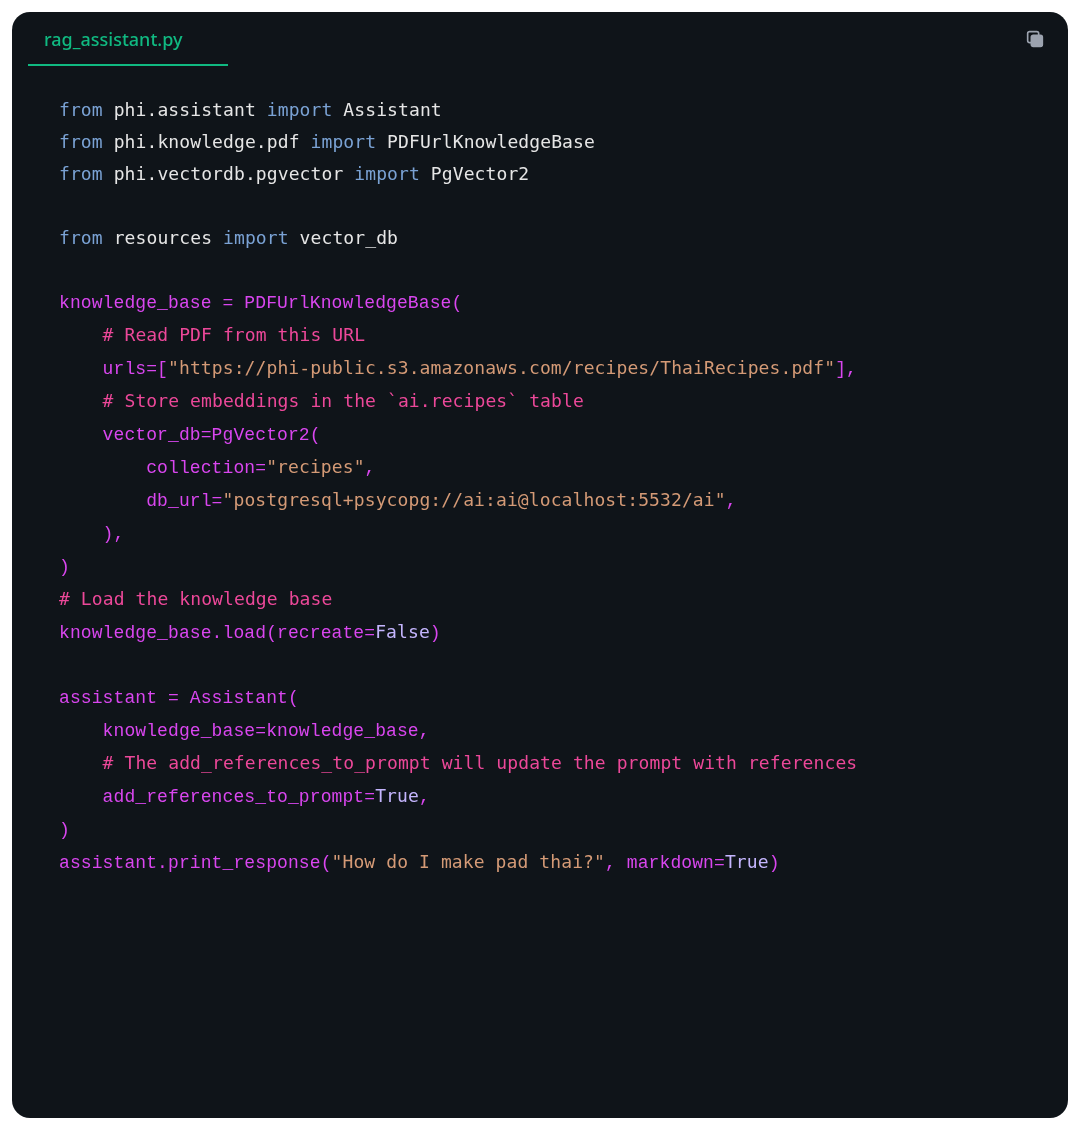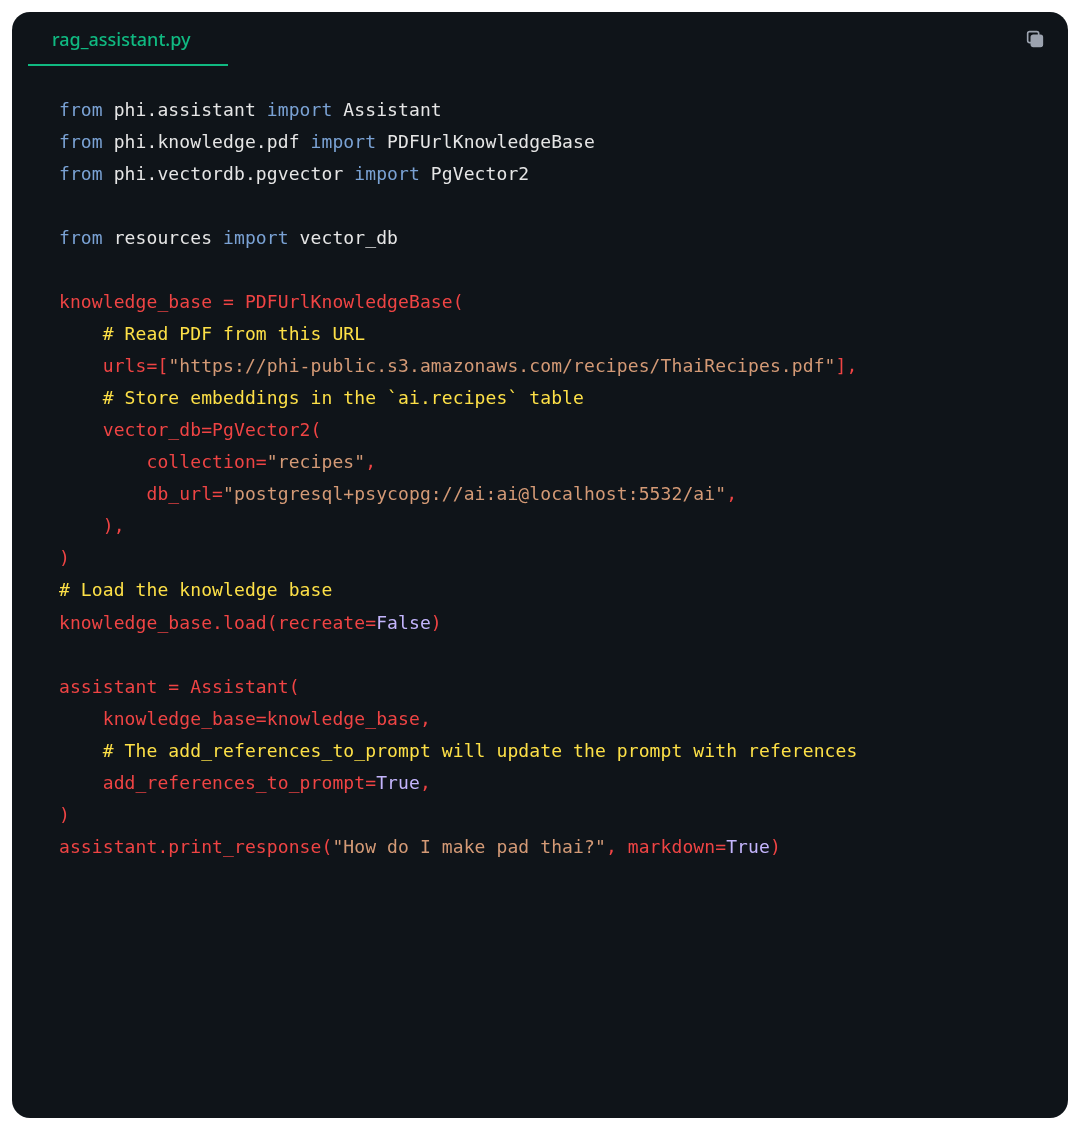--- a/index.html
+++ b/index.html
@@ -23,21 +23,21 @@
     display: flex;
     flex-direction: column;
   }
   .tab-bar {
     display: flex;
     align-items: center;
     height: 54px;
     position: relative;
   }
   .tab {
-    padding: 0 40px;
+    padding: 0 32px;
     height: 54px;
     display: flex;
     align-items: center;
     color: #10b981;
     font-size: 18px;
     font-weight: 500;
     position: relative;
     font-family: ui-sans-serif, -apple-system, system-ui, sans-serif;
   }
   .tab-underline {
@@ -64,23 +64,23 @@
     font-size: 18px;
     line-height: 1.78;
     color: #e6e6e6;
     white-space: pre;
     overflow: hidden;
     letter-spacing: 0.1px;
     margin-left: 11px;
   }
   .k  { color: #7aa2d4; }   
   .s  { color: #d49a76; }   
-  .c  { color: #fde047; }   
+  .c  { color: #ec4899; }   
   .b  { color: #c4b5fd; }   
-  .p  { color: #ef4444; }   
+  .p  { color: #d946ef; font-family: Liberation Mono, monospace; }   
   .n  { color: #e6e6e6; }   
 </style>
 </head>
 <body>
 
 <div class="code-panel">
   <div class="tab-bar">
     <div class="tab">
       <span>rag_assistant.py</span>
     </div>

